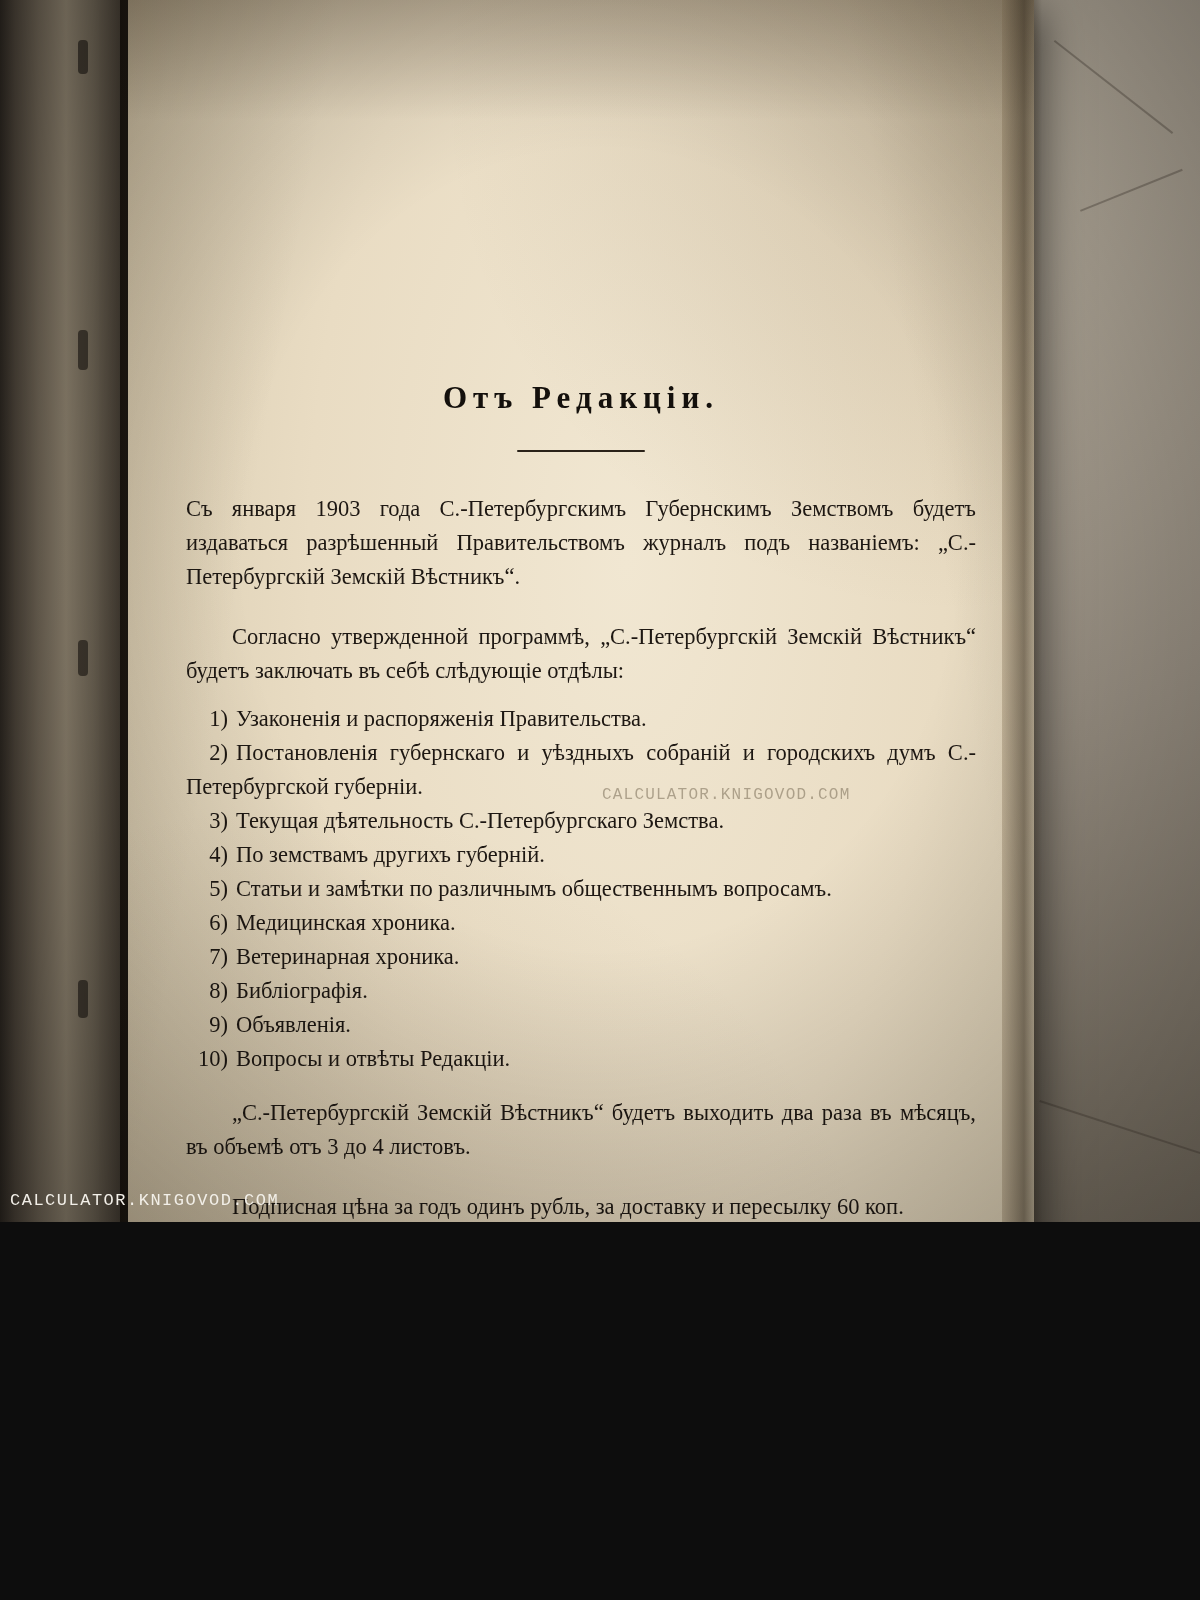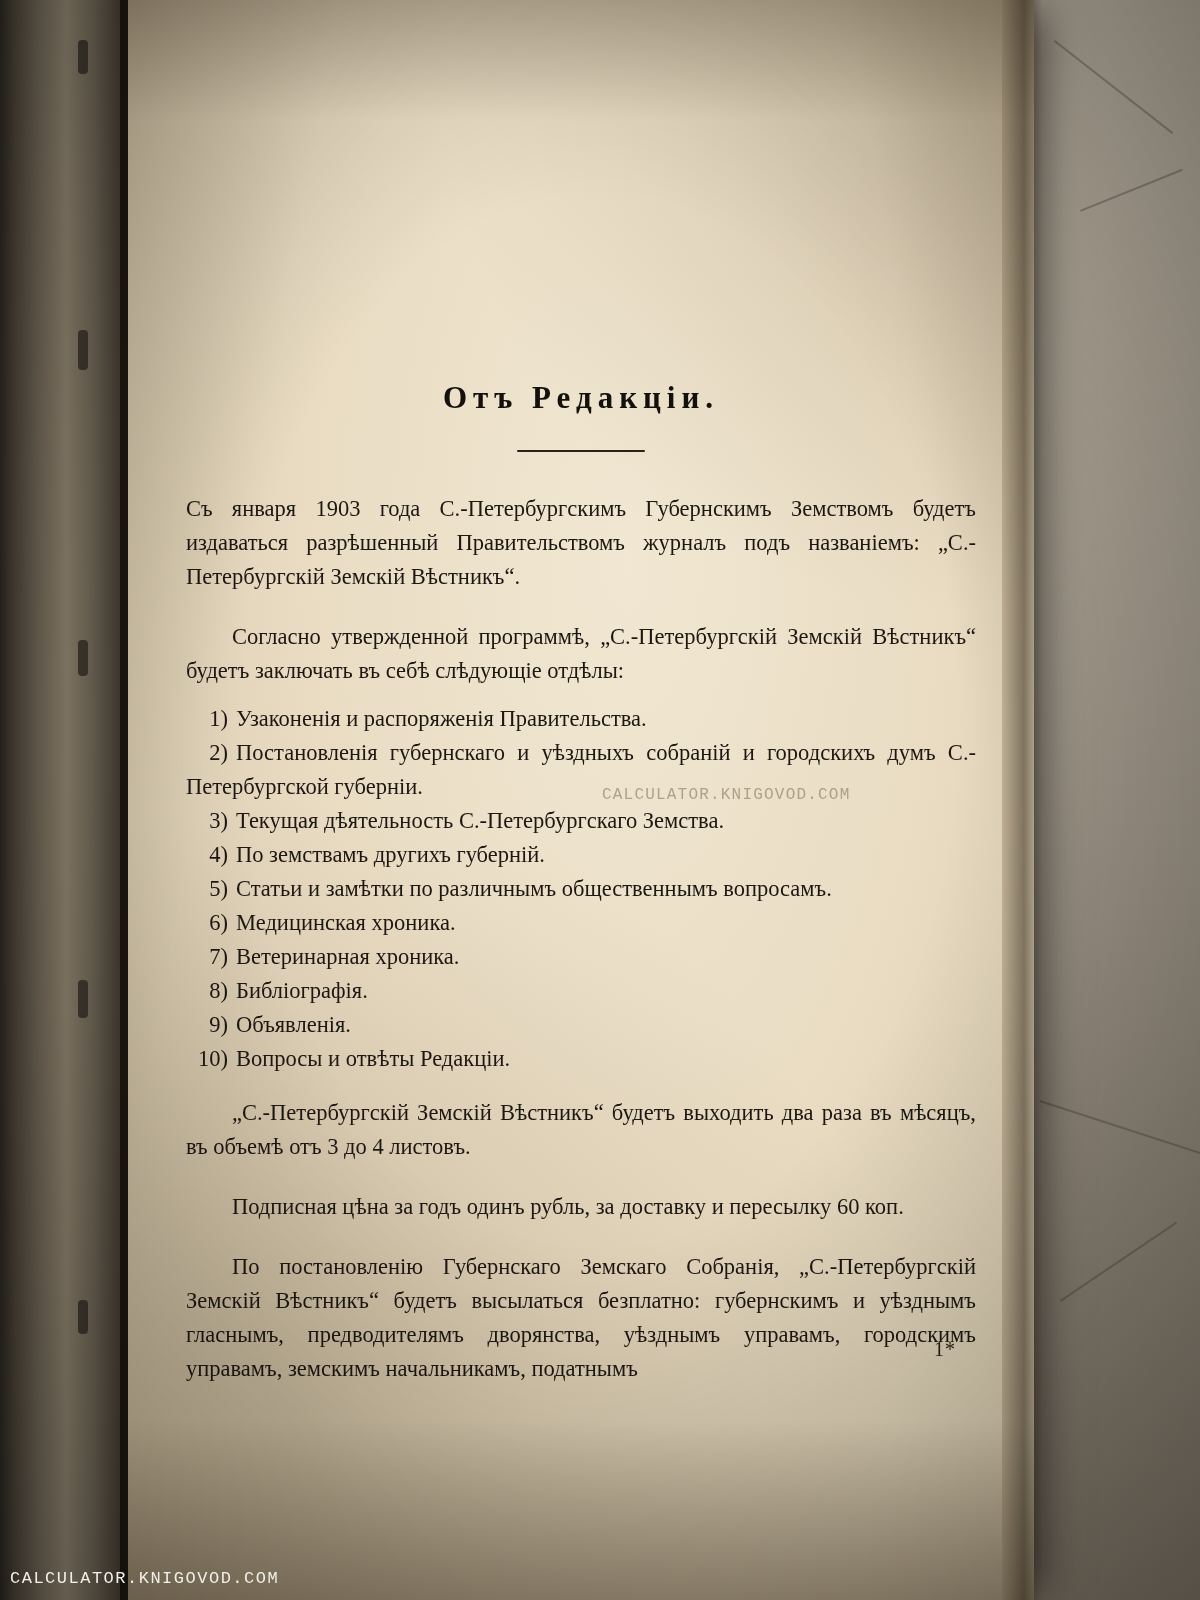--- a/index.html
+++ b/index.html
@@ -3,21 +3,21 @@
 <meta charset="utf-8">
 <style>
   html, body {
     margin: 0;
     padding: 0;
     background: #0d0d0d;
   }
   #page {
     position: relative;
     width: 1200px;
-    height: 1600px;
+    height: 1222px;
     overflow: hidden;
     font-family: "Liberation Serif", serif;
     background: #d946ef;
   }
 
   
   .surface {
     position: absolute;
     inset: 0;
     background:

